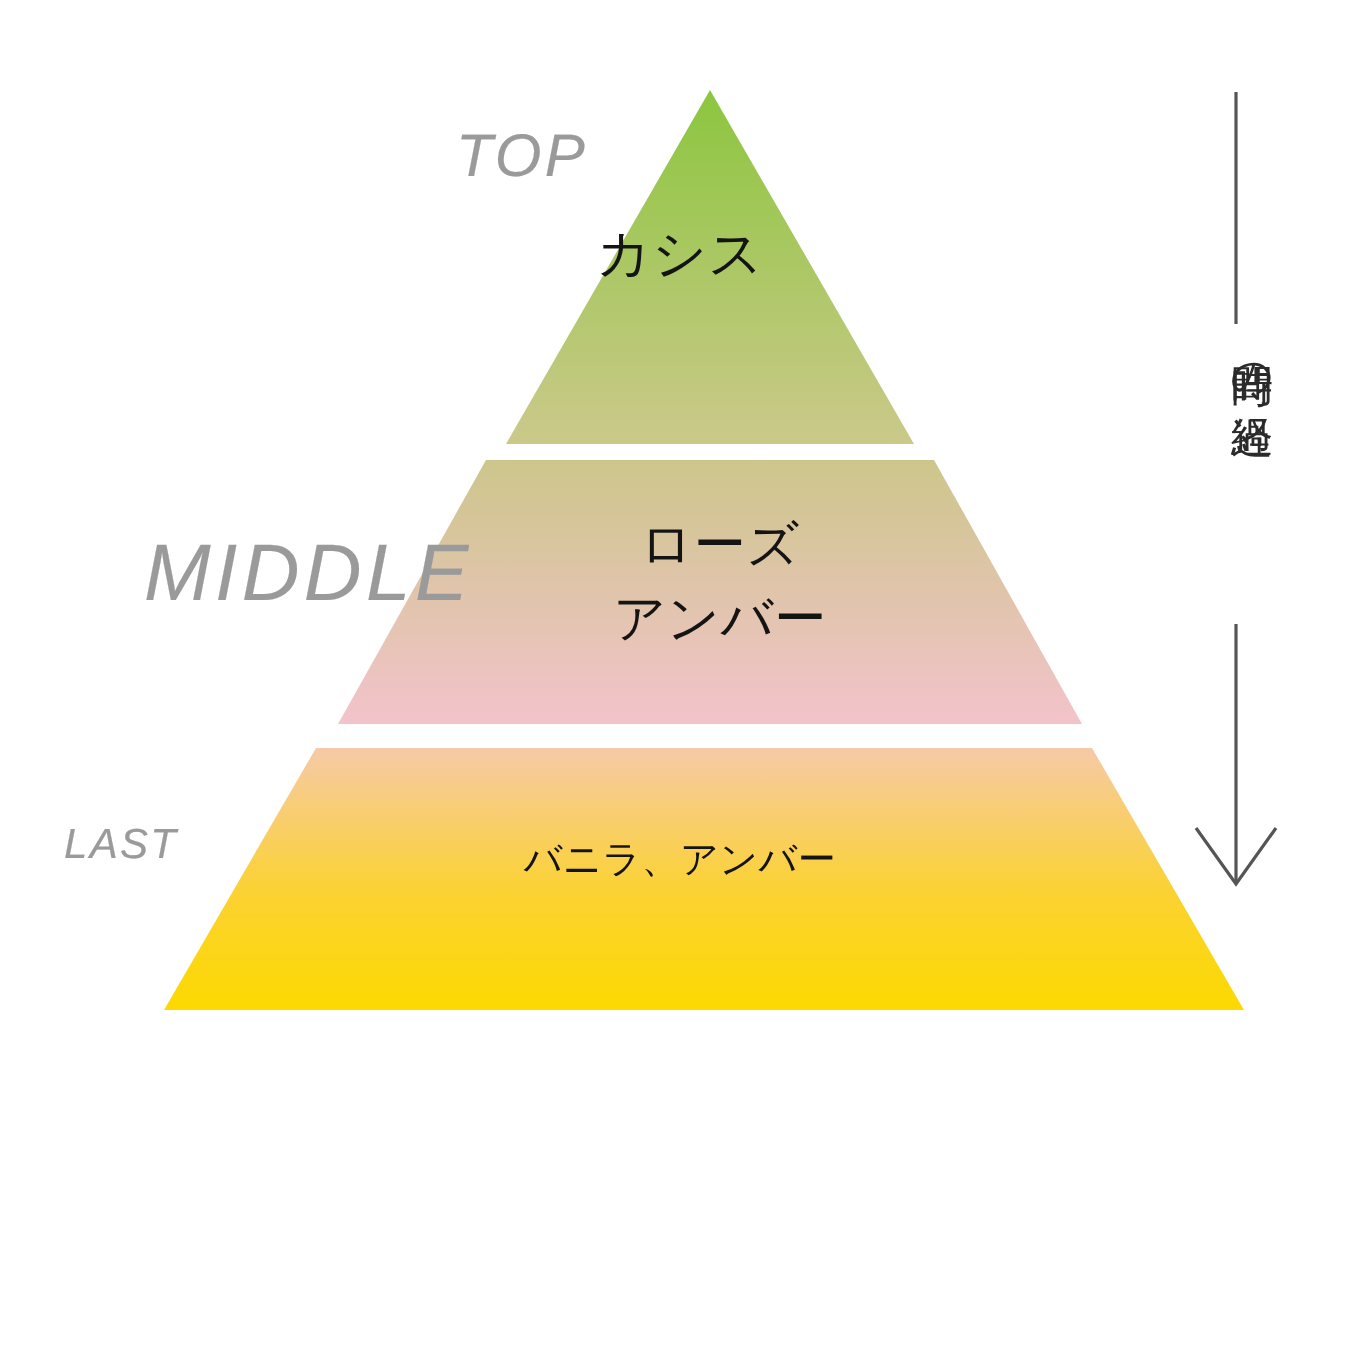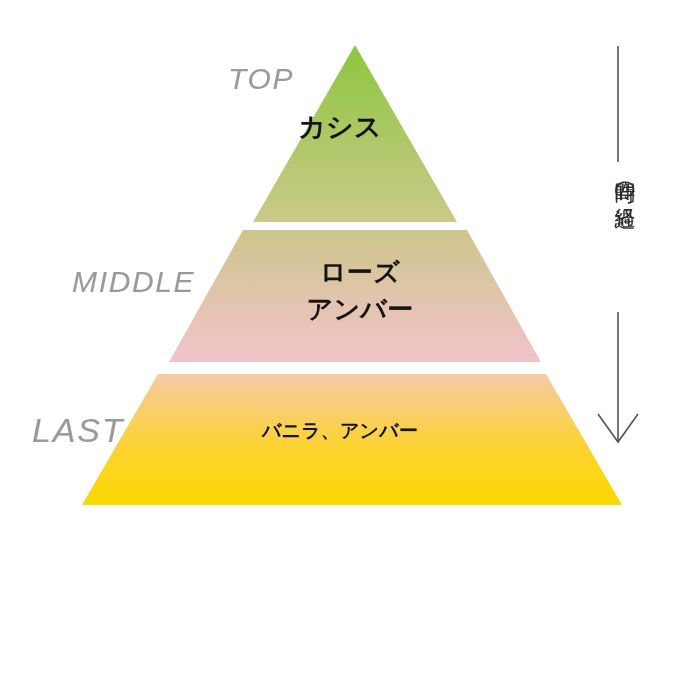--- a/index.html
+++ b/index.html
@@ -50,35 +50,35 @@
     -webkit-text-stroke: 0.1px #9a9a9a;
   }
   #tier-label-top {
     left: 228px;
     top: 62px;
     font-size: 30px;
   }
   #tier-label-middle {
     left: 72px;
     top: 265px;
-    font-size: 30px;
+    font-size: 40px;
   }
   #tier-label-last {
     left: 32px;
     top: 411px;
-    font-size: 34px;
+    font-size: 21px;
   }
 
   
   .tier-notes {
     position: absolute;
     text-align: center;
     color: #141414;
     font-family: "Liberation Sans", "DejaVu Sans", sans-serif;
-    font-weight: 700;
+    font-weight: 400;
     line-height: 1.42;
     white-space: nowrap;
   }
   #notes-top {
     left: 0;
     top: 108px;
     width: 680px;
     font-size: 27px;
     letter-spacing: 0.01em;
   }

